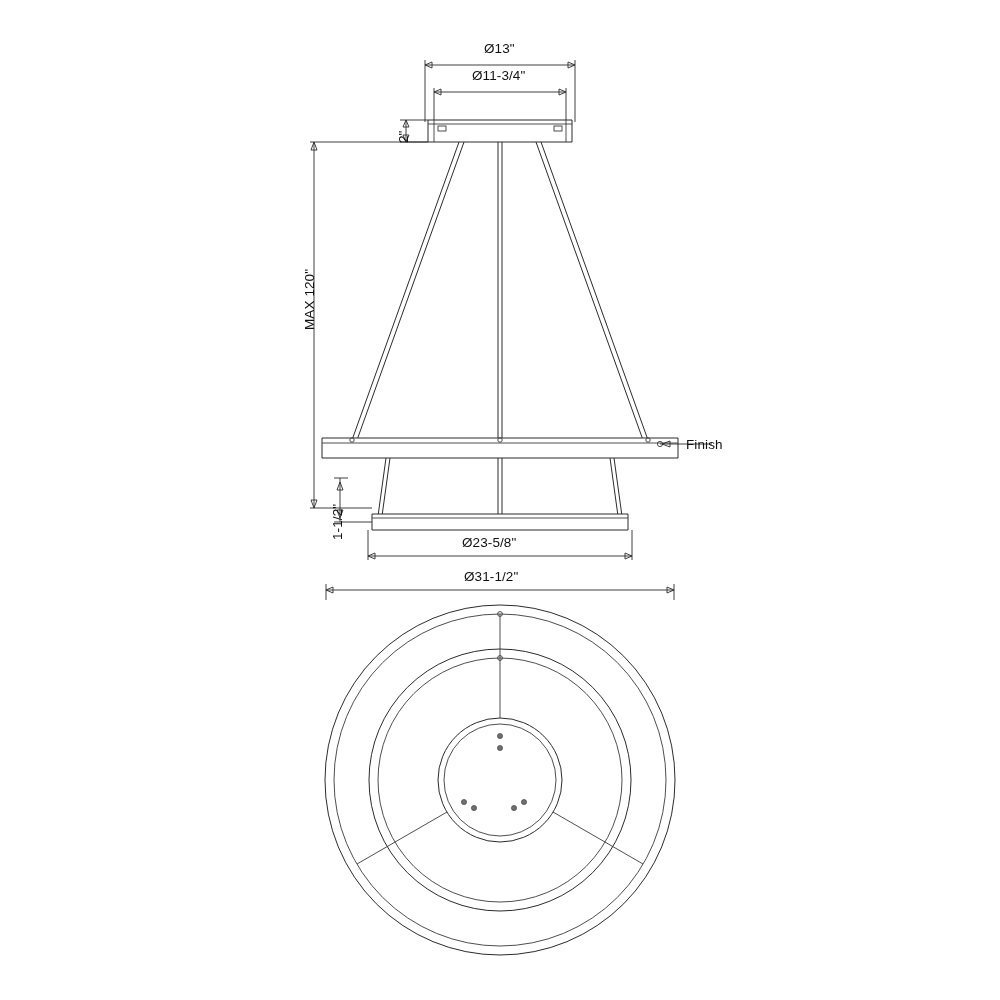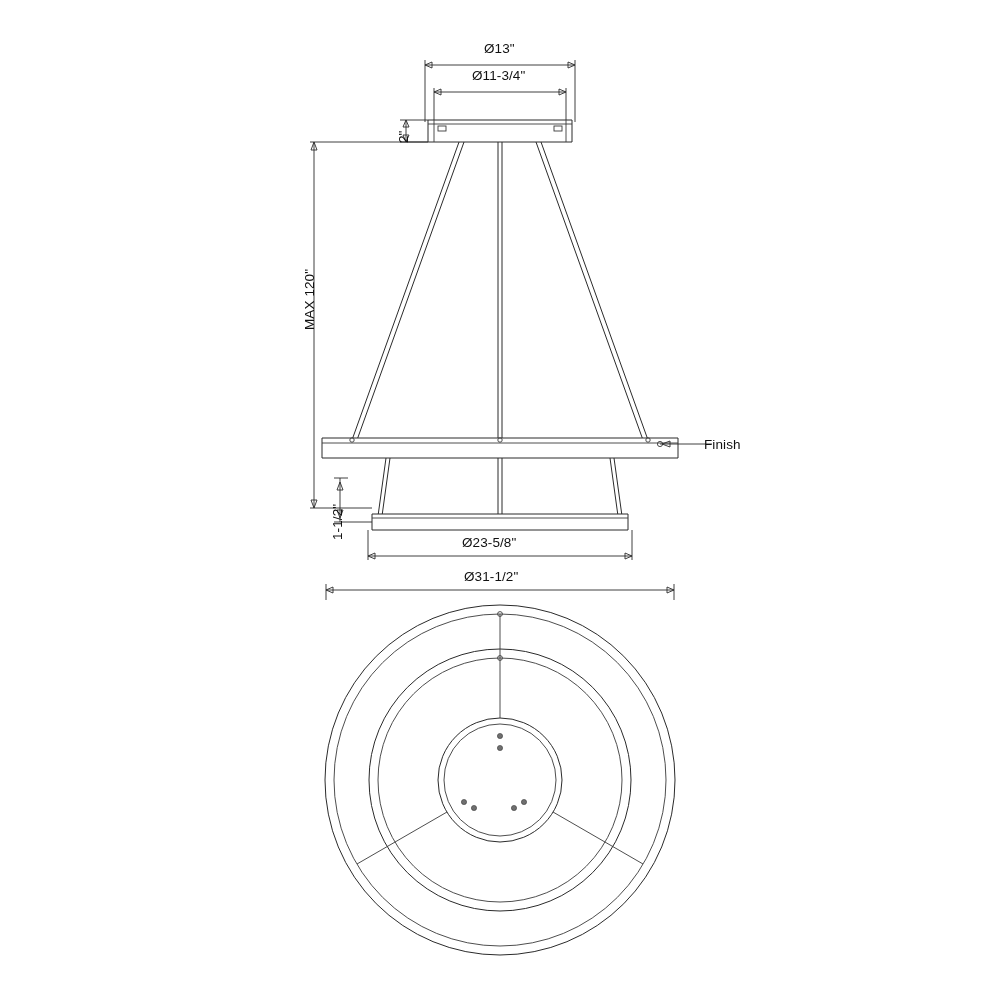--- a/index.html
+++ b/index.html
@@ -214,15 +214,15 @@
   <div class="lbl vert" style="left:396px; top:143px;">2"</div>
 
   <div class="lbl vert" style="left:302px; top:330px;">MAX 120"</div>
 
   <div class="lbl vert" style="left:330px; top:540px;">1-1/2"</div>
 
   <div class="lbl" style="left:462px; top:535px;">Ø23-5/8"</div>
 
   <div class="lbl" style="left:464px; top:569px;">Ø31-1/2"</div>
 
-  <div class="lbl" style="left:704px; top:437px;">Finish</div>
+  <div class="lbl" style="left:686px; top:437px;">Finish</div>
 
 </div>
 
 </body></html>

